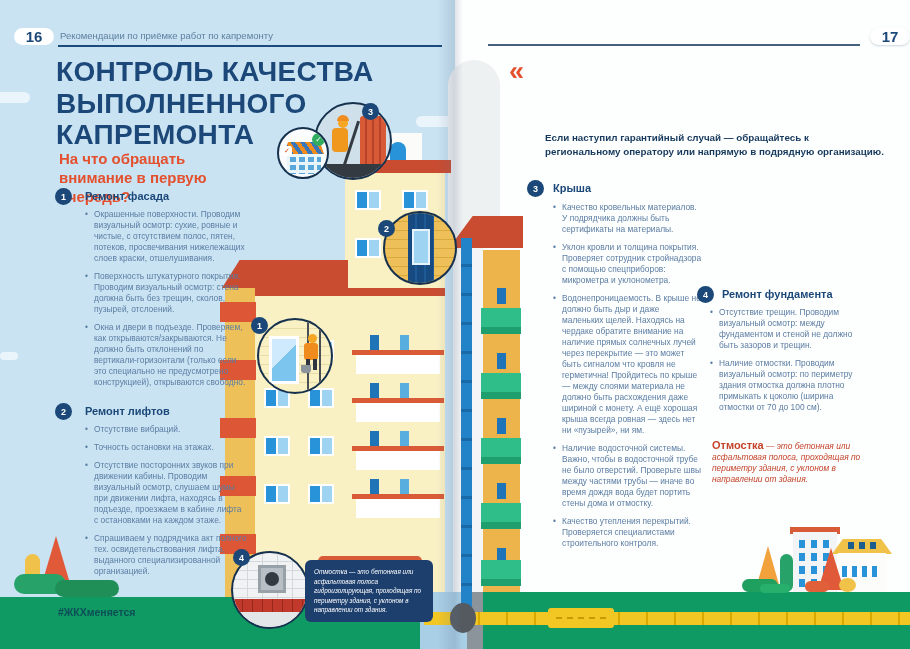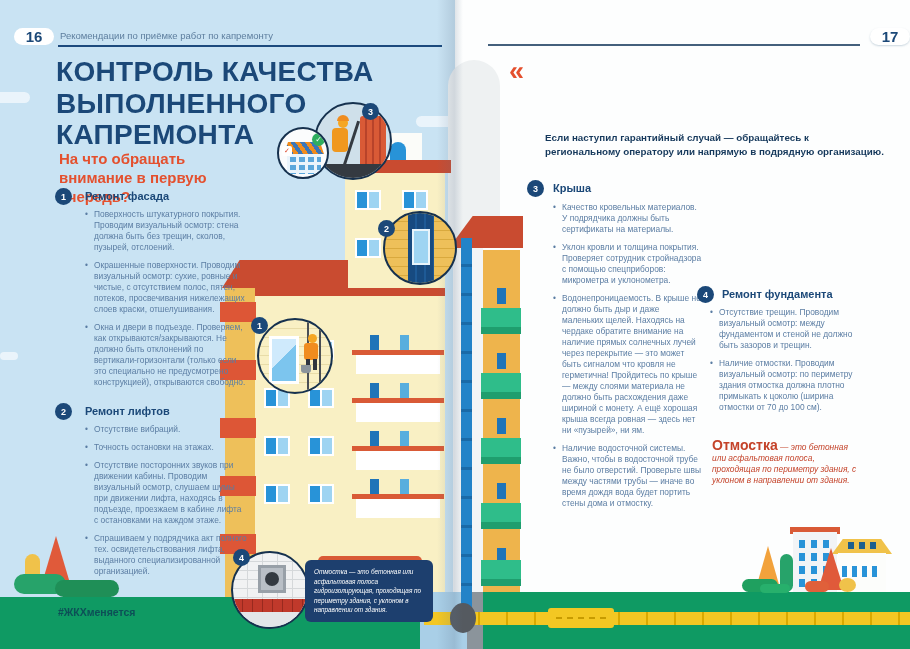--- a/index.html
+++ b/index.html
@@ -35,21 +35,21 @@
   .ul1{left:85px;top:209px;width:162px;} .ul2{left:85px;top:424px;width:162px;}
   .ul3{left:553px;top:202px;width:150px;} .ul3b{left:710px;top:185px;width:152px;}
   .ul4{left:710px;top:307px;width:152px;}
   .hashtag{position:absolute;left:58px;top:606px;font-size:10.5px;font-weight:bold;color:#0d4e57;z-index:5;}
   .quote{position:absolute;left:509px;top:56px;font-size:27px;font-weight:800;color:#e4502e;z-index:5;}
   .redhead{position:absolute;left:545px;top:63px;width:345px;margin:0;font-size:15px;font-weight:800;
            color:#e4502e;line-height:1.38;z-index:5;}
   .lead{position:absolute;left:545px;top:131px;width:340px;font-size:9.8px;font-weight:bold;
         color:#16395c;line-height:1.42;z-index:5;}
   .note{position:absolute;left:712px;top:440px;width:152px;font-size:8.4px;line-height:11px;color:#c4432a;z-index:5;}
-  .note .term{font-weight:bold;font-style:normal;font-size:14px;}
+  .note .term{font-weight:bold;font-style:normal;font-size:11px;}
   .note .rest{font-style:italic;margin-top:8px;}
 
   
   .ill{position:absolute;z-index:2;}
   .z3{z-index:3;}
   .cl{background:rgba(255,255,255,.62);border-radius:6px;}
   .cl1{left:-10px;top:92px;width:40px;height:11px;} .cl2{left:416px;top:116px;width:42px;height:11px;}
   .cl3{left:0px;top:352px;width:18px;height:8px;}
   .chimney{left:448px;top:60px;width:52px;height:185px;background:#eef1f2;border-radius:26px 26px 0 0;}
   .penthouse{left:374px;top:133px;width:48px;height:27px;background:#fbfcf9;}
@@ -262,22 +262,22 @@
   <div class="runhead">Рекомендации по приёмке работ по капремонту</div>
   <div class="ruleL"></div>
   <h1 class="title">КОНТРОЛЬ КАЧЕСТВА ВЫПОЛНЕННОГО КАПРЕМОНТА</h1>
   <div class="subtitle">На что обращать внимание в первую очередь?</div>
 
   <div class="badge bdg1">
     <span>1</span>
   </div>
   <div class="sechead sh1">Ремонт фасада</div>
   <ul class="blist ul1">
+    <li>Окрашенные поверхности. Проводим визуальный осмотр: сухие, ровные и чистые, с отсутствием полос, пятен, потеков, просвечивания нижележащих слоев краски, отшелушивания.</li>
     <li>Поверхность штукатурного покрытия. Проводим визуальный осмотр: стена должна быть без трещин, сколов, пузырей, отслоений.</li>
-    <li>Окрашенные поверхности. Проводим визуальный осмотр: сухие, ровные и чистые, с отсутствием полос, пятен, потеков, просвечивания нижележащих слоев краски, отшелушивания.</li>
     <li>Окна и двери в подъезде. Проверяем, как открываются/закрываются. Не должно быть отклонений по вертикали-горизонтали (только если это специально не предусмотрено конструкцией), открываются свободно.</li>
   </ul>
 
   <div class="badge bdg2">
     <span>2</span>
   </div>
   <div class="sechead sh2">Ремонт лифтов</div>
   <ul class="blist ul2">
     <li>Отсутствие вибраций.</li>
     <li>Точность остановки на этажах.</li>
@@ -348,20 +348,21 @@
 
   <div class="badge bdg3">
     <span>3</span>
   </div>
   <div class="sechead sh3">Крыша</div>
   <ul class="blist ul3">
     <li>Качество кровельных материалов. У подрядчика должны быть сертификаты на материалы.</li>
     <li>Уклон кровли и толщина покрытия. Проверяет сотрудник стройнадзора с помощью спецприборов: микрометра и уклонометра.</li>
     <li>Водонепроницаемость. В крыше не должно быть дыр и даже маленьких щелей. Находясь на чердаке обратите внимание на наличие прямых солнечных лучей через перекрытие — это может быть сигналом что кровля не герметична! Пройдитесь по крыше — между слоями материала не должно быть расхождения даже шириной с монету. А ещё хорошая крыша всегда ровная — здесь нет ни «пузырей», ни ям.</li>
     <li>Наличие водосточной системы. Важно, чтобы в водосточной трубе не было отверстий. Проверьте швы между частями трубы — иначе во время дождя вода будет портить стены дома и отмостку.</li>
+    <li>Качество утепления перекрытий. Проверяется специалистами строительного контроля.</li>
   </ul>
 
 
   <div class="badge bdg4">
     <span>4</span>
   </div>
   <div class="sechead sh4">Ремонт фундамента</div>
   <ul class="blist ul4">
     <li>Отсутствие трещин. Проводим визуальный осмотр: между фундаментом и стеной не должно быть зазоров и трещин.</li>
     <li>Наличие отмостки. Проводим визуальный осмотр: по периметру здания отмостка должна плотно примыкать к цоколю (ширина отмостки от 70 до 100 см).</li>

